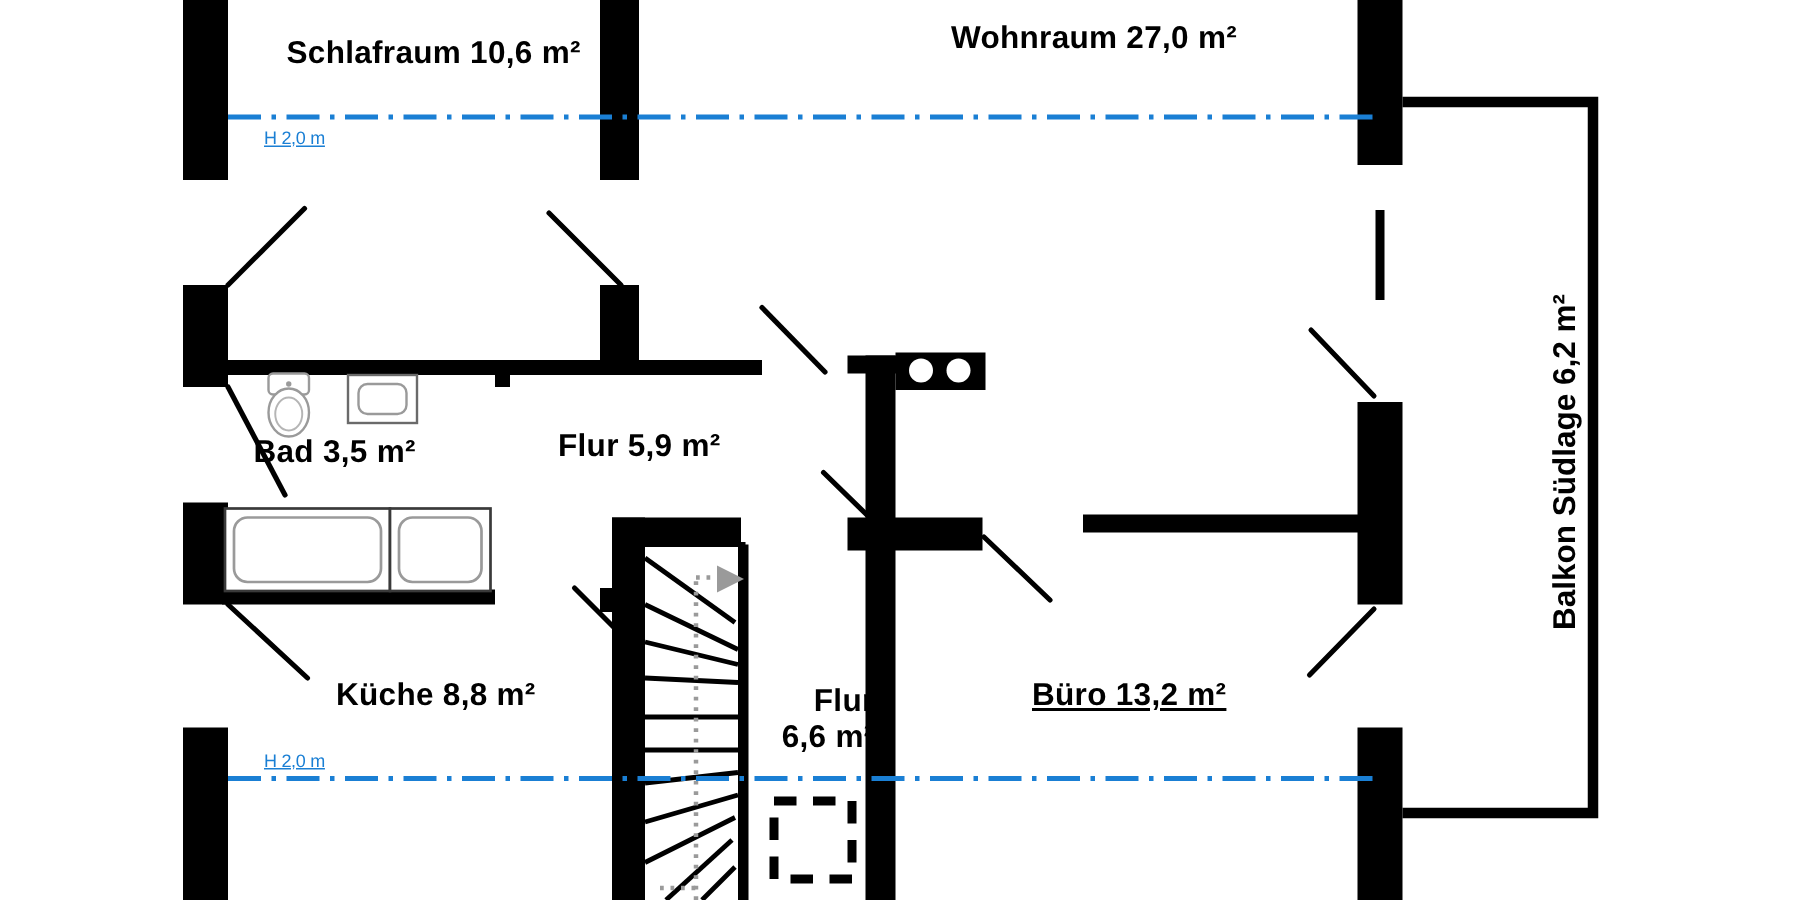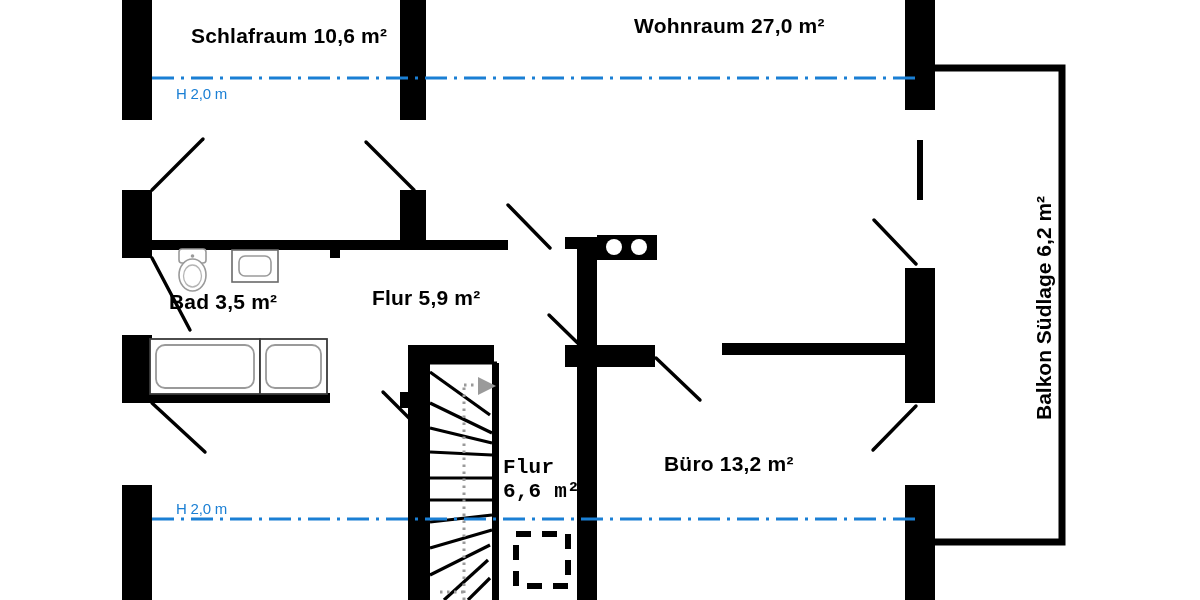--- a/index.html
+++ b/index.html
@@ -25,29 +25,30 @@
   .room-label {
     position: absolute;
     font-family: "Liberation Sans", sans-serif;
     font-weight: bold;
     font-size: 21px;
     color: #000000;
     white-space: nowrap;
     letter-spacing: 0.2px;
     line-height: 1.12;
   }
-  .room-label.two-line { white-space: normal; text-align: left; font-family: Liberation Mono, monospace; }
+  .room-label.two-line { white-space: normal; text-align: right; }
   .height-label {
     position: absolute;
     font-family: "Liberation Sans", sans-serif;
     font-weight: normal;
-    font-size: 15px;
+    font-size: 12px;
     color: #1a7fd4;
     white-space: nowrap;
     letter-spacing: -0.2px;
+    text-decoration: underline;
   }
   .vert-label {
     position: absolute;
     font-family: "Liberation Sans", sans-serif;
     font-weight: bold;
     font-size: 21px;
     color: #000000;
     white-space: nowrap;
     transform-origin: 0 0;
     transform: rotate(-90deg);
@@ -187,27 +188,28 @@
   </svg>
 
   <div class="room-label" style="left:163px; top:24px;margin-left:28px;">Schlafraum 10,6 m²</div>
 
   <div class="room-label" style="left:634px; top:14px;text-align:right;">Wohnraum 27,0 m²</div>
 
   <div class="room-label" style="left:169px; top:290px;">Bad 3,5 m²</div>
 
   <div class="room-label" style="left:372px; top:286px;">Flur 5,9 m²</div>
 
+  <div class="room-label" style="left:224px; top:452px;">Küche 8,8 m²</div>
 
   <div class="room-label two-line" style="left:503px; top:456px; width:80px;">
     <span>Flur</span><br>
     <span>6,6 m²</span>
   </div>
 
-  <div class="room-label" style="left:664px; top:452px;">Büro 13,2 m²</div>
+  <div class="room-label" style="left:688px; top:452px;text-decoration:underline;">Büro 13,2 m²</div>
 
   <div class="vert-label" style="left:1032px; top:420px;">Balkon Südlage 6,2 m²</div>
 
   <div class="height-label" style="left:176px; top:85px;">H 2,0 m</div>
 
   <div class="height-label" style="left:176px; top:500px;">H 2,0 m</div>
 
 </div>
 
 </body></html>

